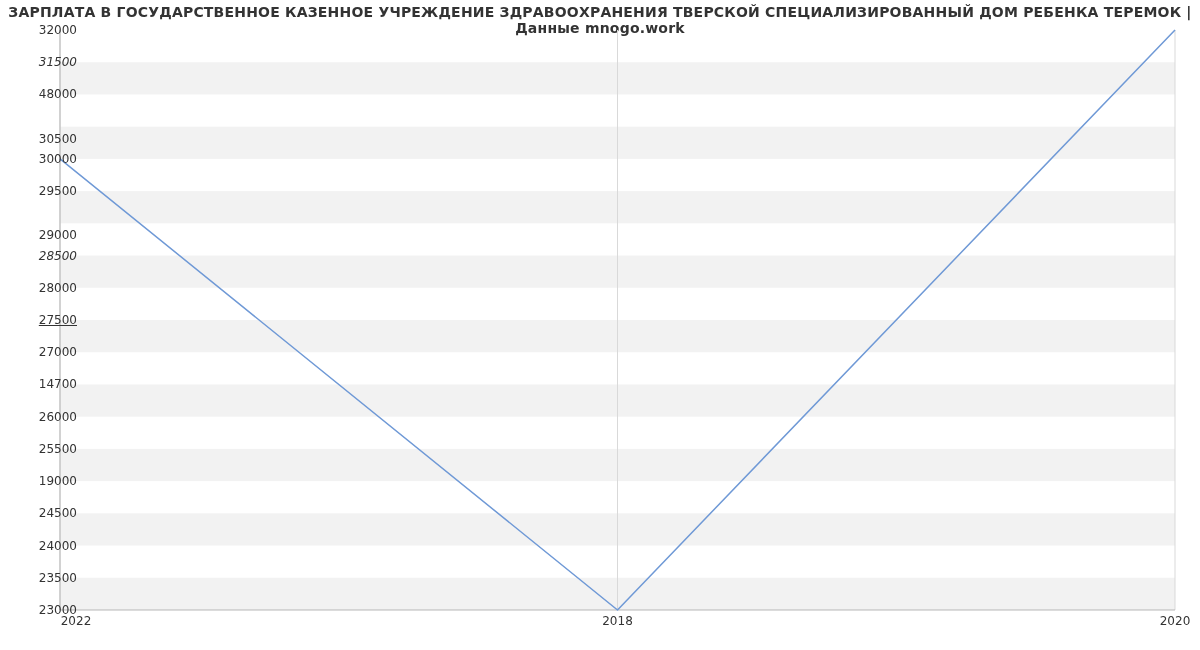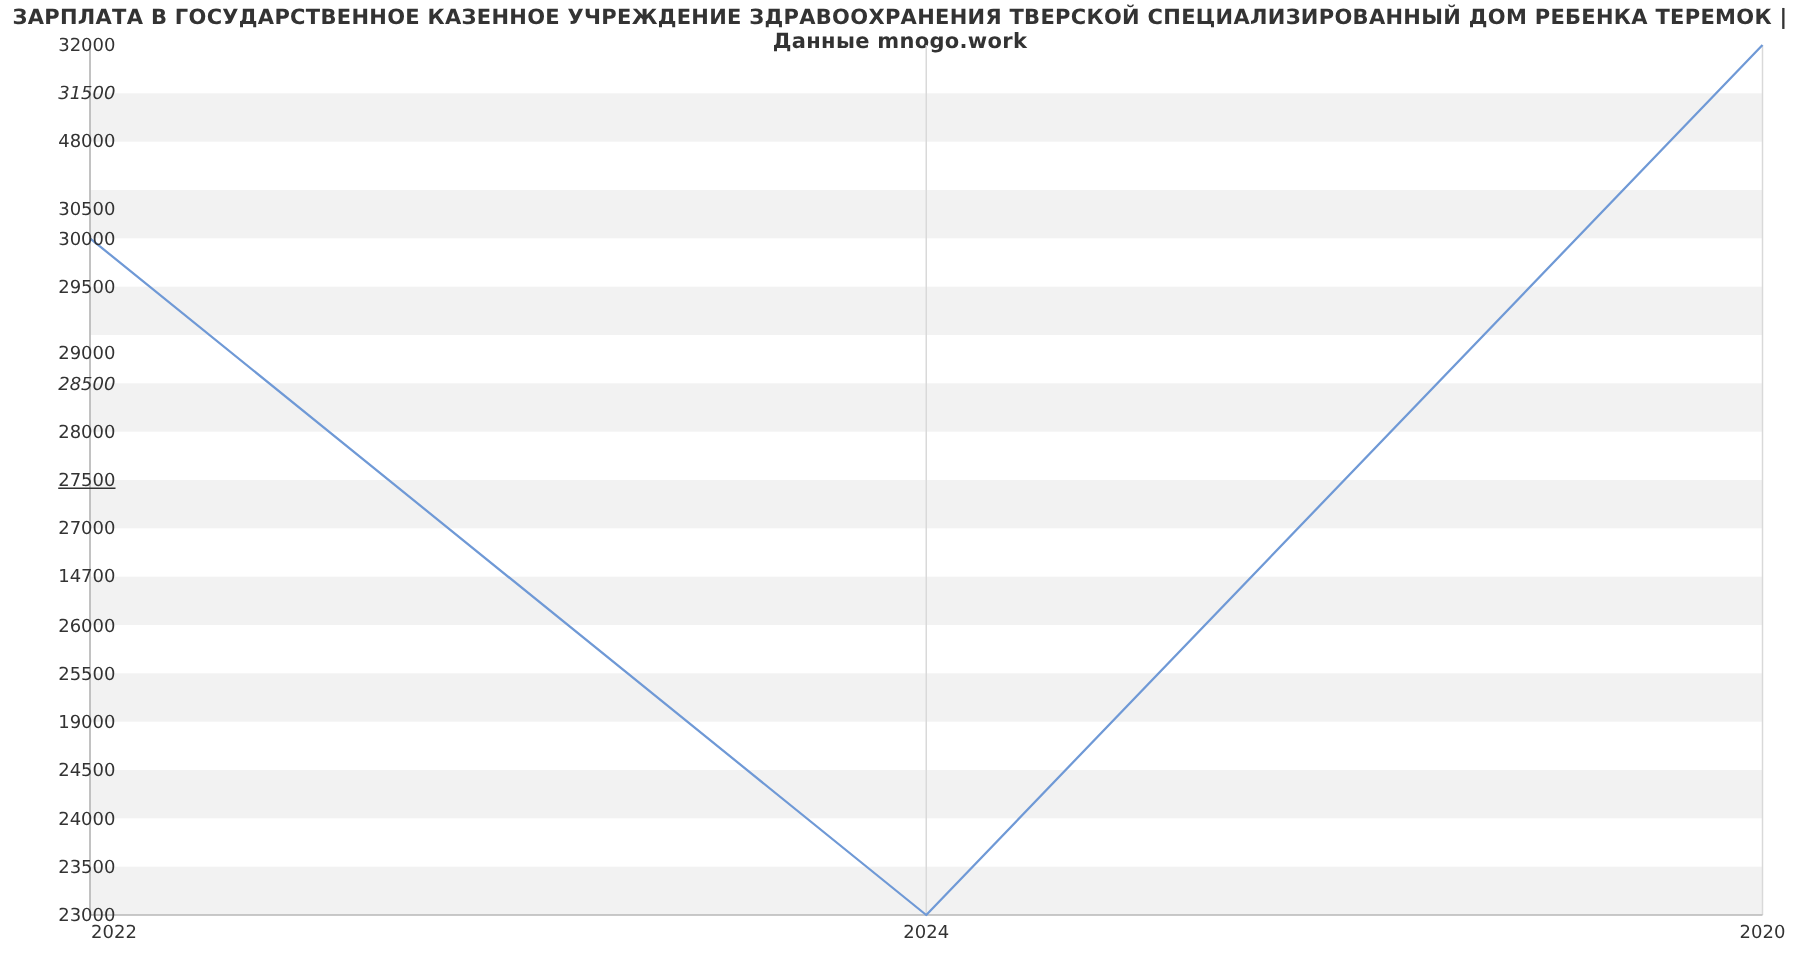--- a/index.html
+++ b/index.html
@@ -127,17 +127,17 @@
       <div class="y-tick-label" style="top: 235px;">29000</div>
       <div class="y-tick-label" style="top: 191.111px;">29500</div>
       <div class="y-tick-label" style="top: 158.889px;">30000</div>
       <div class="y-tick-label" style="top: 126.667px; margin-top: 12px;">30500</div>
       <div class="y-tick-label" style="top: 94.4444px;">48000</div>
       <div class="y-tick-label" style="top: 62.2222px; font-style: italic;">31500</div>
       <div class="y-tick-label" style="top: 30px;">32000</div>
     </div>
   <div>
       <div class="x-tick-label" style="left: 60px; margin-left: 16px;">2022</div>
-      <div class="x-tick-label" style="left: 617.5px;">2024</div>
+      <div class="x-tick-label" style="left: 617.5px;">2018</div>
       <div class="x-tick-label" style="left: 1175px;">2020</div>
     </div>
 
 </div>
 
 </body></html>

